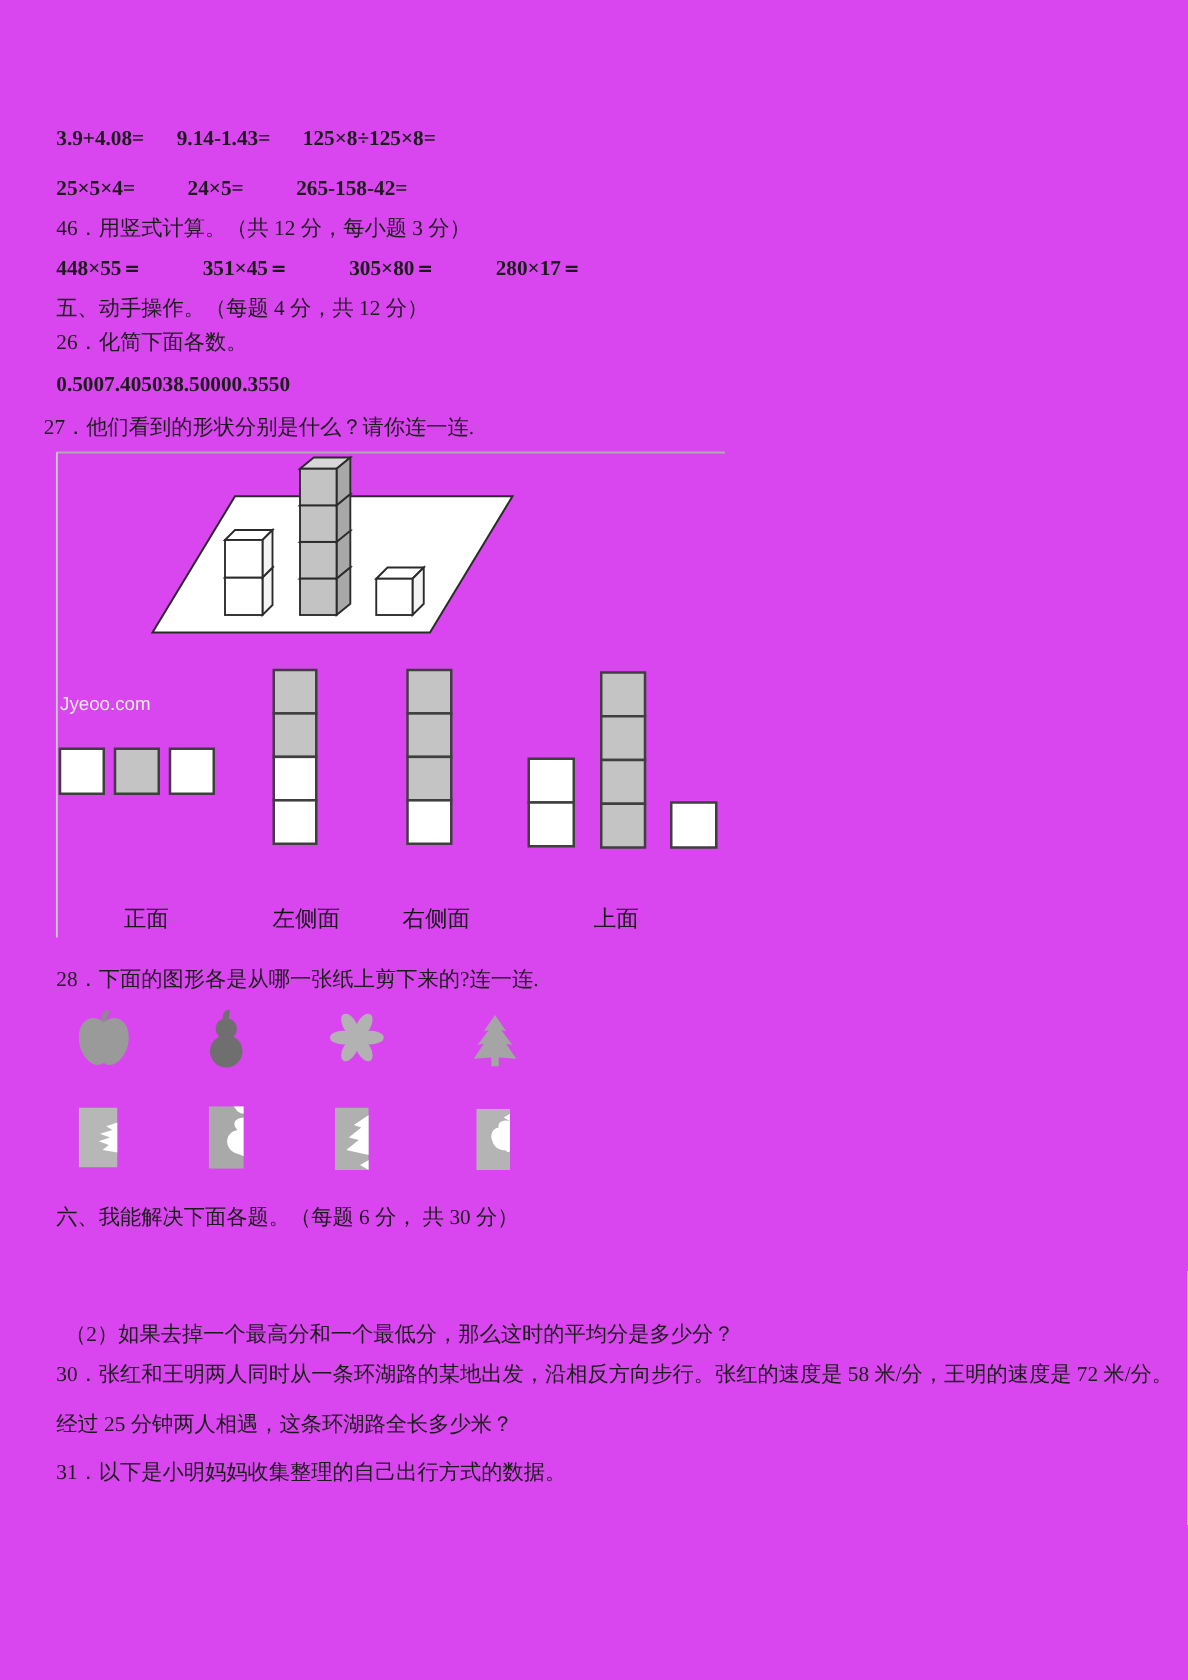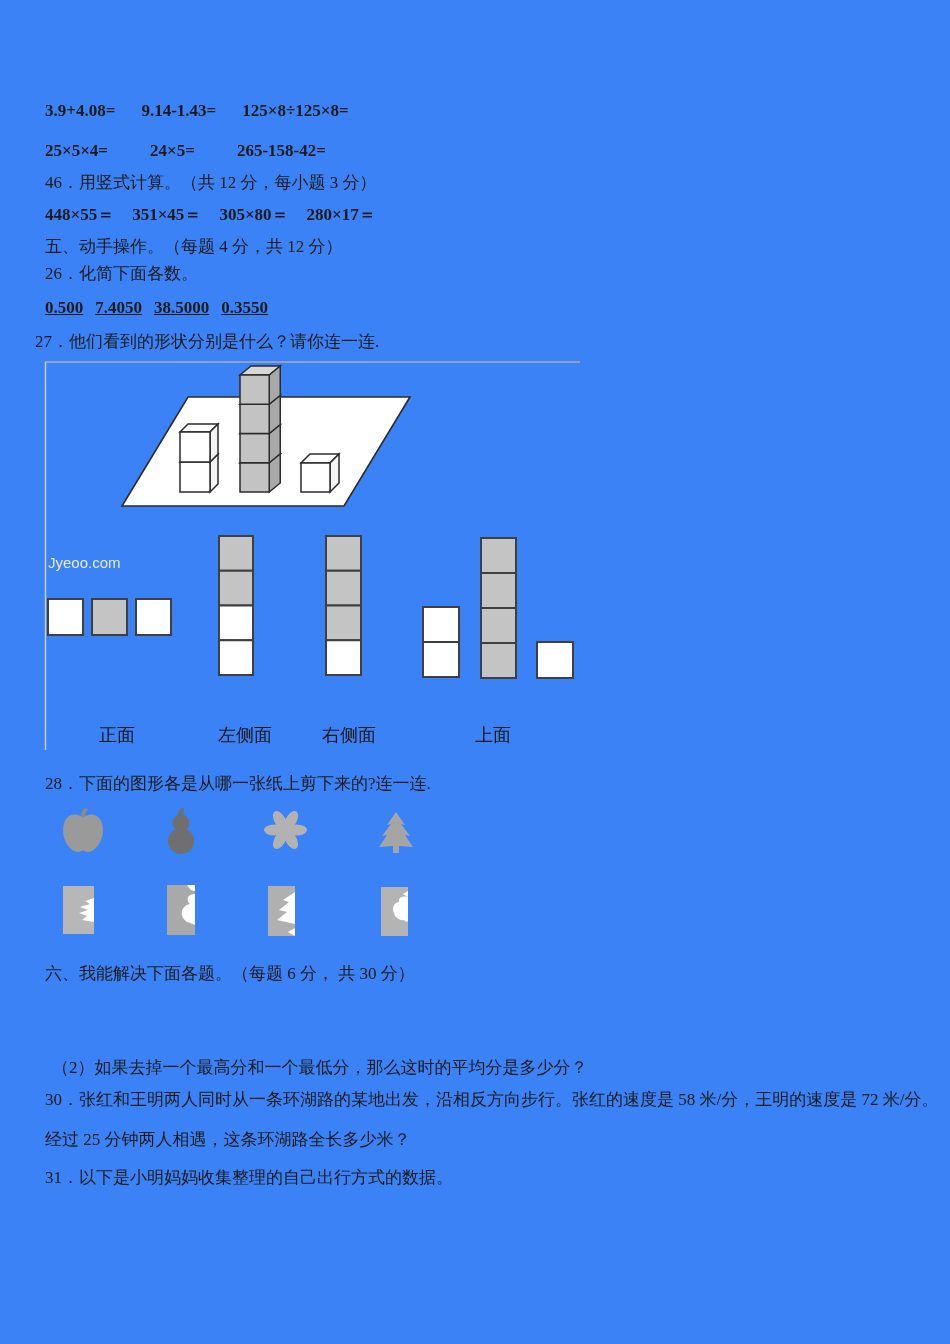--- a/index.html
+++ b/index.html
@@ -1,21 +1,21 @@
 <!DOCTYPE html>
 <html><head>
 <meta charset="utf-8">
 <style>
   html,body{margin:0;padding:0;background:#ffffff;}
-  .page{position:relative;width:950px;height:1344px;background:#3b82f6;overflow:hidden;
+  .page{position:relative;width:950px;height:1344px;background:#d946ef;overflow:hidden;
         font-family:"Liberation Serif","DejaVu Serif",serif;color:#1b1b1b;}
   .line{position:absolute;white-space:nowrap;font-size:17px;line-height:1.3;}
   .b{font-weight:bold;}
   .row{display:flex;}
-  .g26{gap:26px;} .g38{gap:42px;} .g34{gap:18px;} .g14{gap:12px;text-decoration:underline;}
+  .g26{gap:26px;} .g38{gap:42px;} .g34{gap:48px;} .g14{gap:0;}
   .fig{position:absolute;left:0;top:355px;width:950px;height:400px;}
   .shape{position:absolute;}
   .wm{font-size:15px;fill:#ebebeb;font-family:"Liberation Sans",sans-serif;}
   .lbl{font-size:18px;fill:#161616;}
 </style>
 </head>
 <body>
 
 <div class="page">
 

